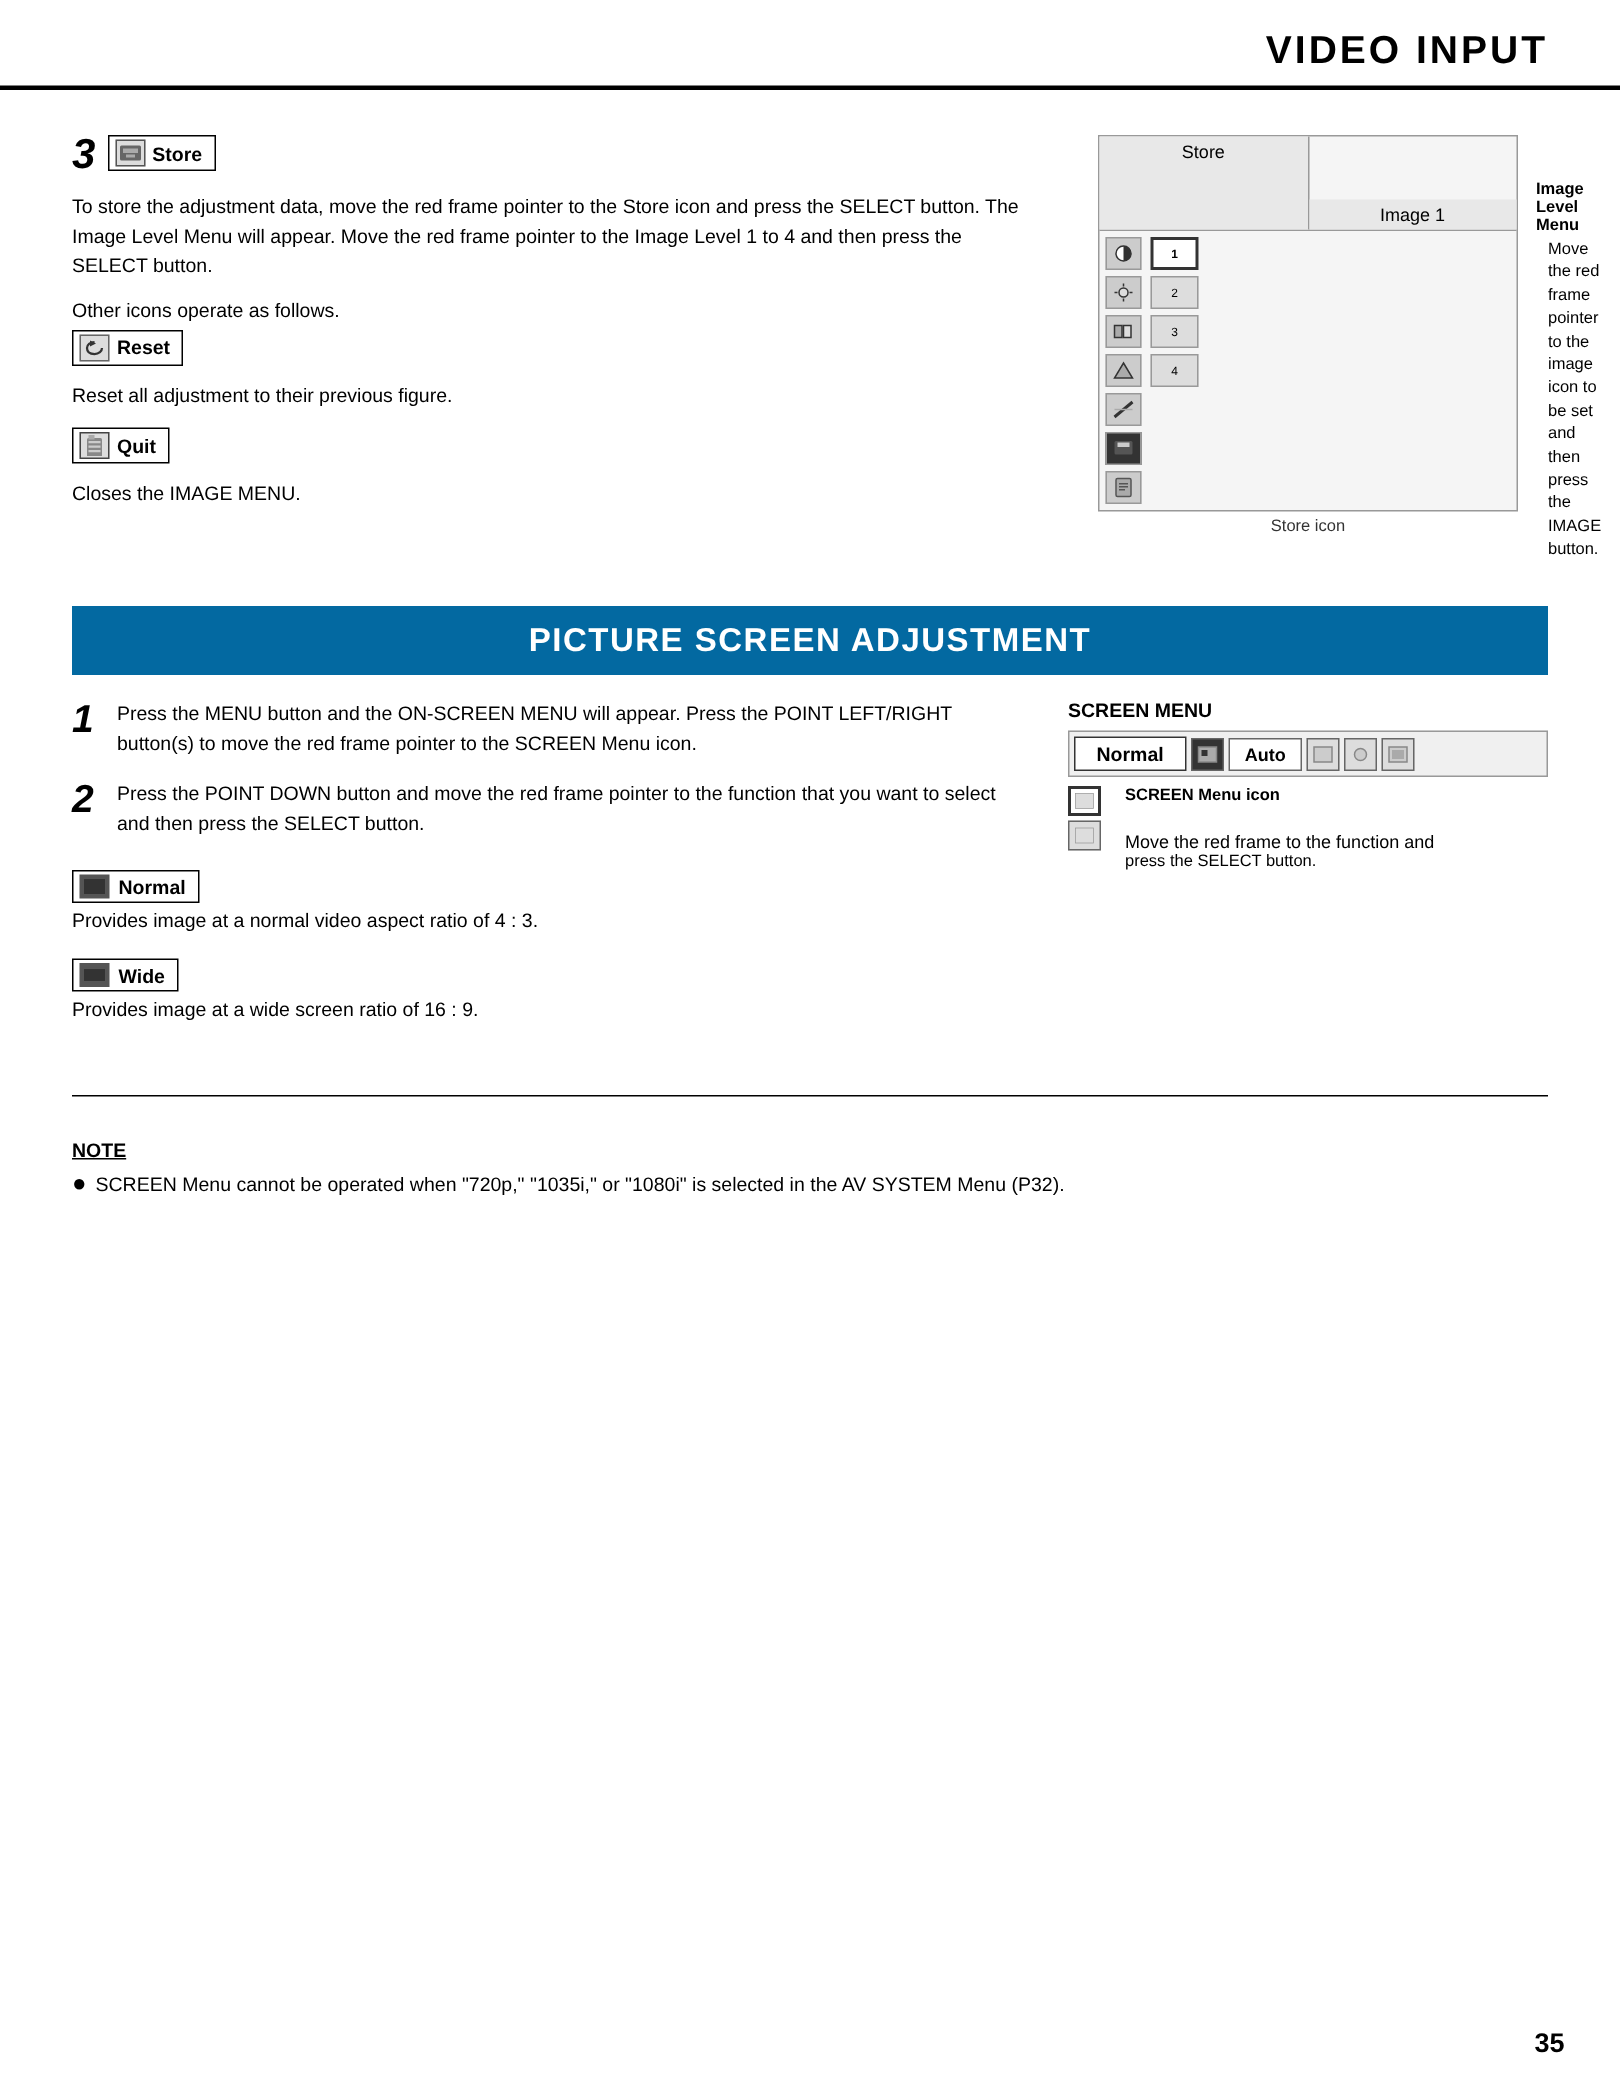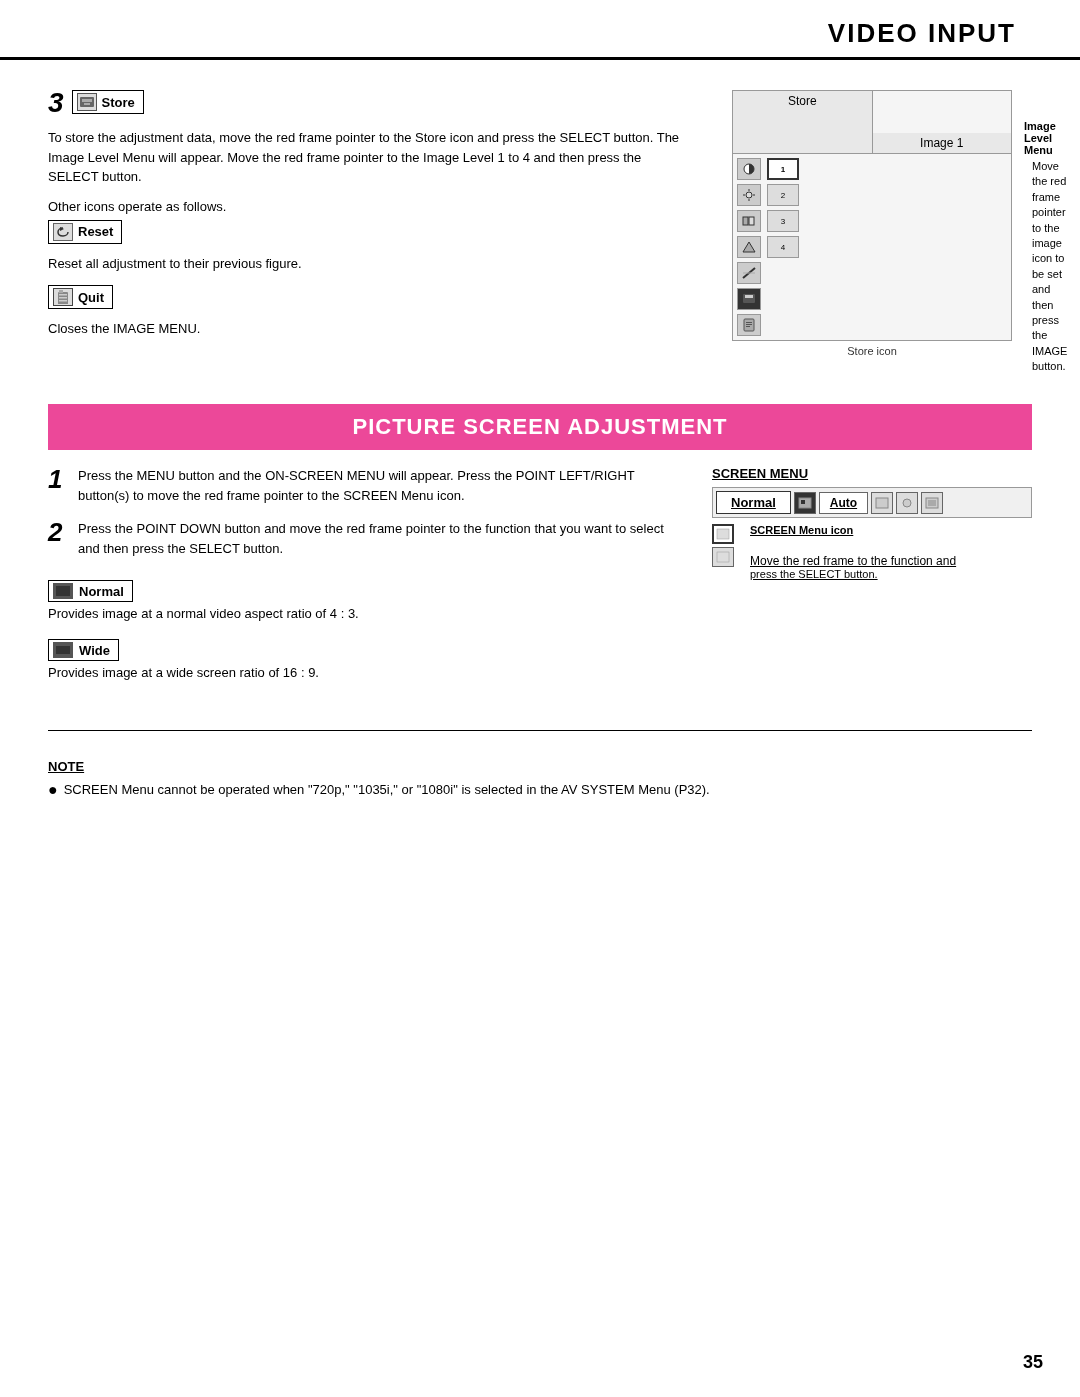--- a/index.html
+++ b/index.html
@@ -11,21 +11,21 @@
       width: 1080px;
       min-height: 1397px;
       position: relative;
     }
 
     
     .page-header {
       display: flex;
       justify-content: flex-end;
       align-items: center;
-      padding: 18px 64px 8px 48px;
+      padding: 18px 48px 8px 48px;
       border-bottom: 3px solid #000;
       margin-bottom: 0;
     }
     .page-header h1 {
       font-size: 26px;
       font-weight: bold;
       letter-spacing: 2px;
       text-transform: uppercase;
     }
 
@@ -173,21 +173,21 @@
       text-align: center;
     }
     .annotation-text {
       font-size: 11px;
       line-height: 1.4;
       margin-left: 8px;
     }
 
     
     .psa-header {
-      background: #ec4899;
+      background: #0369a1;
       color: #fff;
       text-align: center;
       font-size: 22px;
       font-weight: bold;
       letter-spacing: 1px;
       padding: 10px 20px;
       margin-bottom: 16px;
       text-transform: uppercase;
     }
 
@@ -198,21 +198,20 @@
 
     .psa-content {
       display: flex;
       gap: 40px;
     }
     .psa-left {
       flex: 1;
     }
     .psa-right {
       width: 320px;
-      text-decoration: underline;
     }
 
     .step-row {
       display: flex;
       align-items: flex-start;
       margin-bottom: 14px;
     }
     .step-num-italic {
       font-size: 26px;
       font-style: italic;

